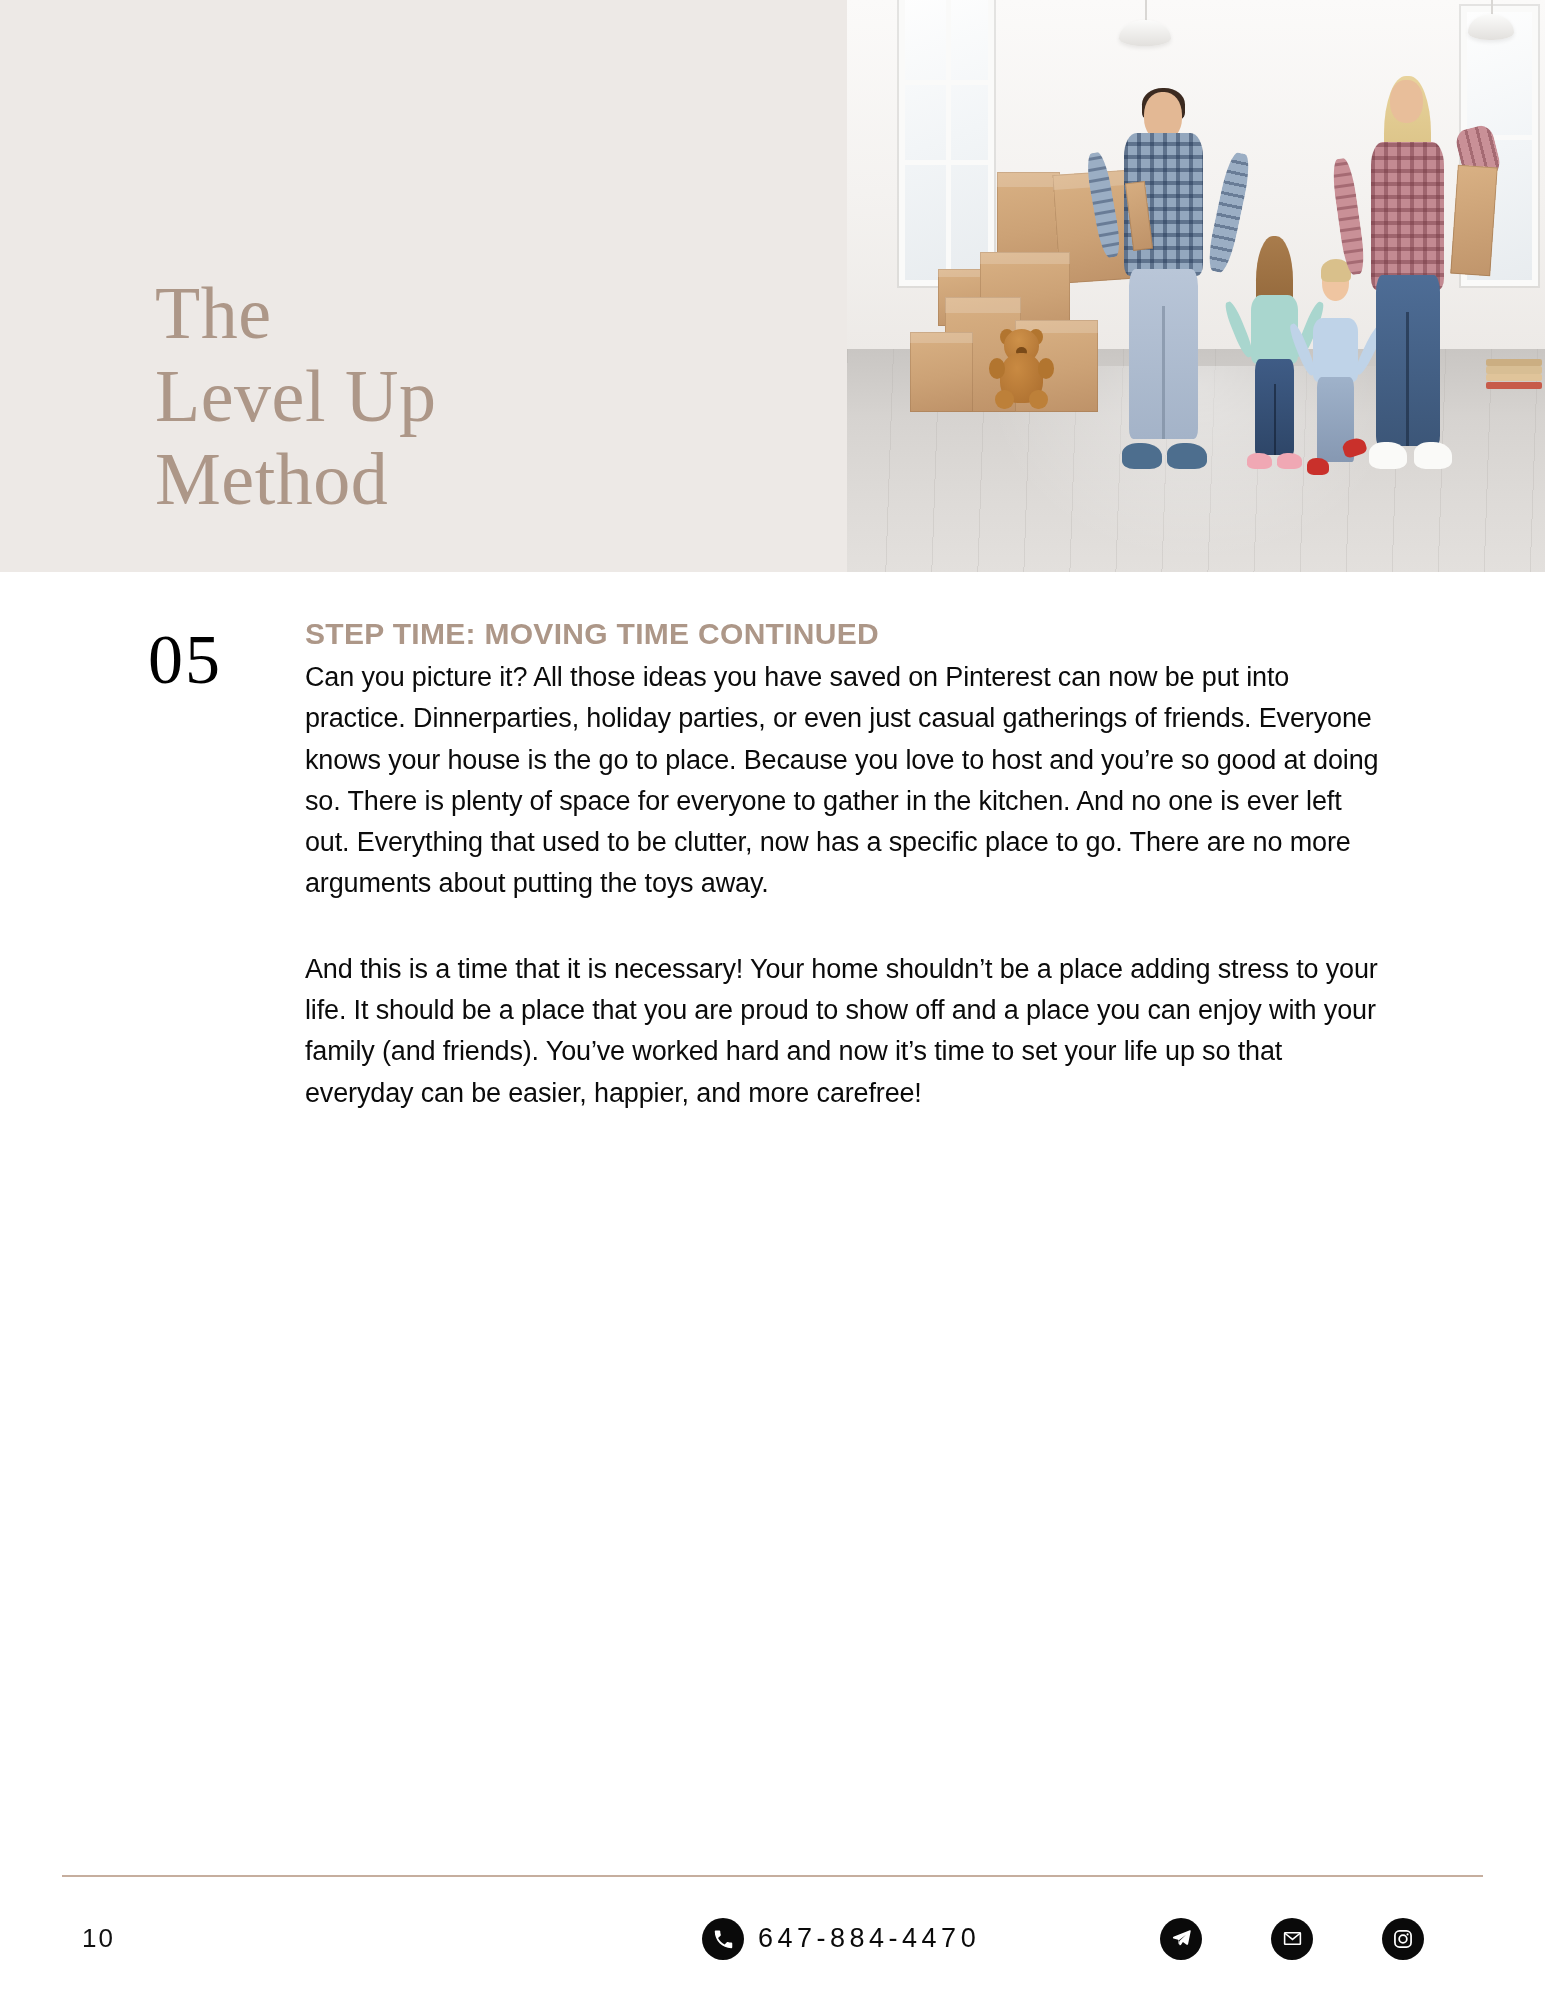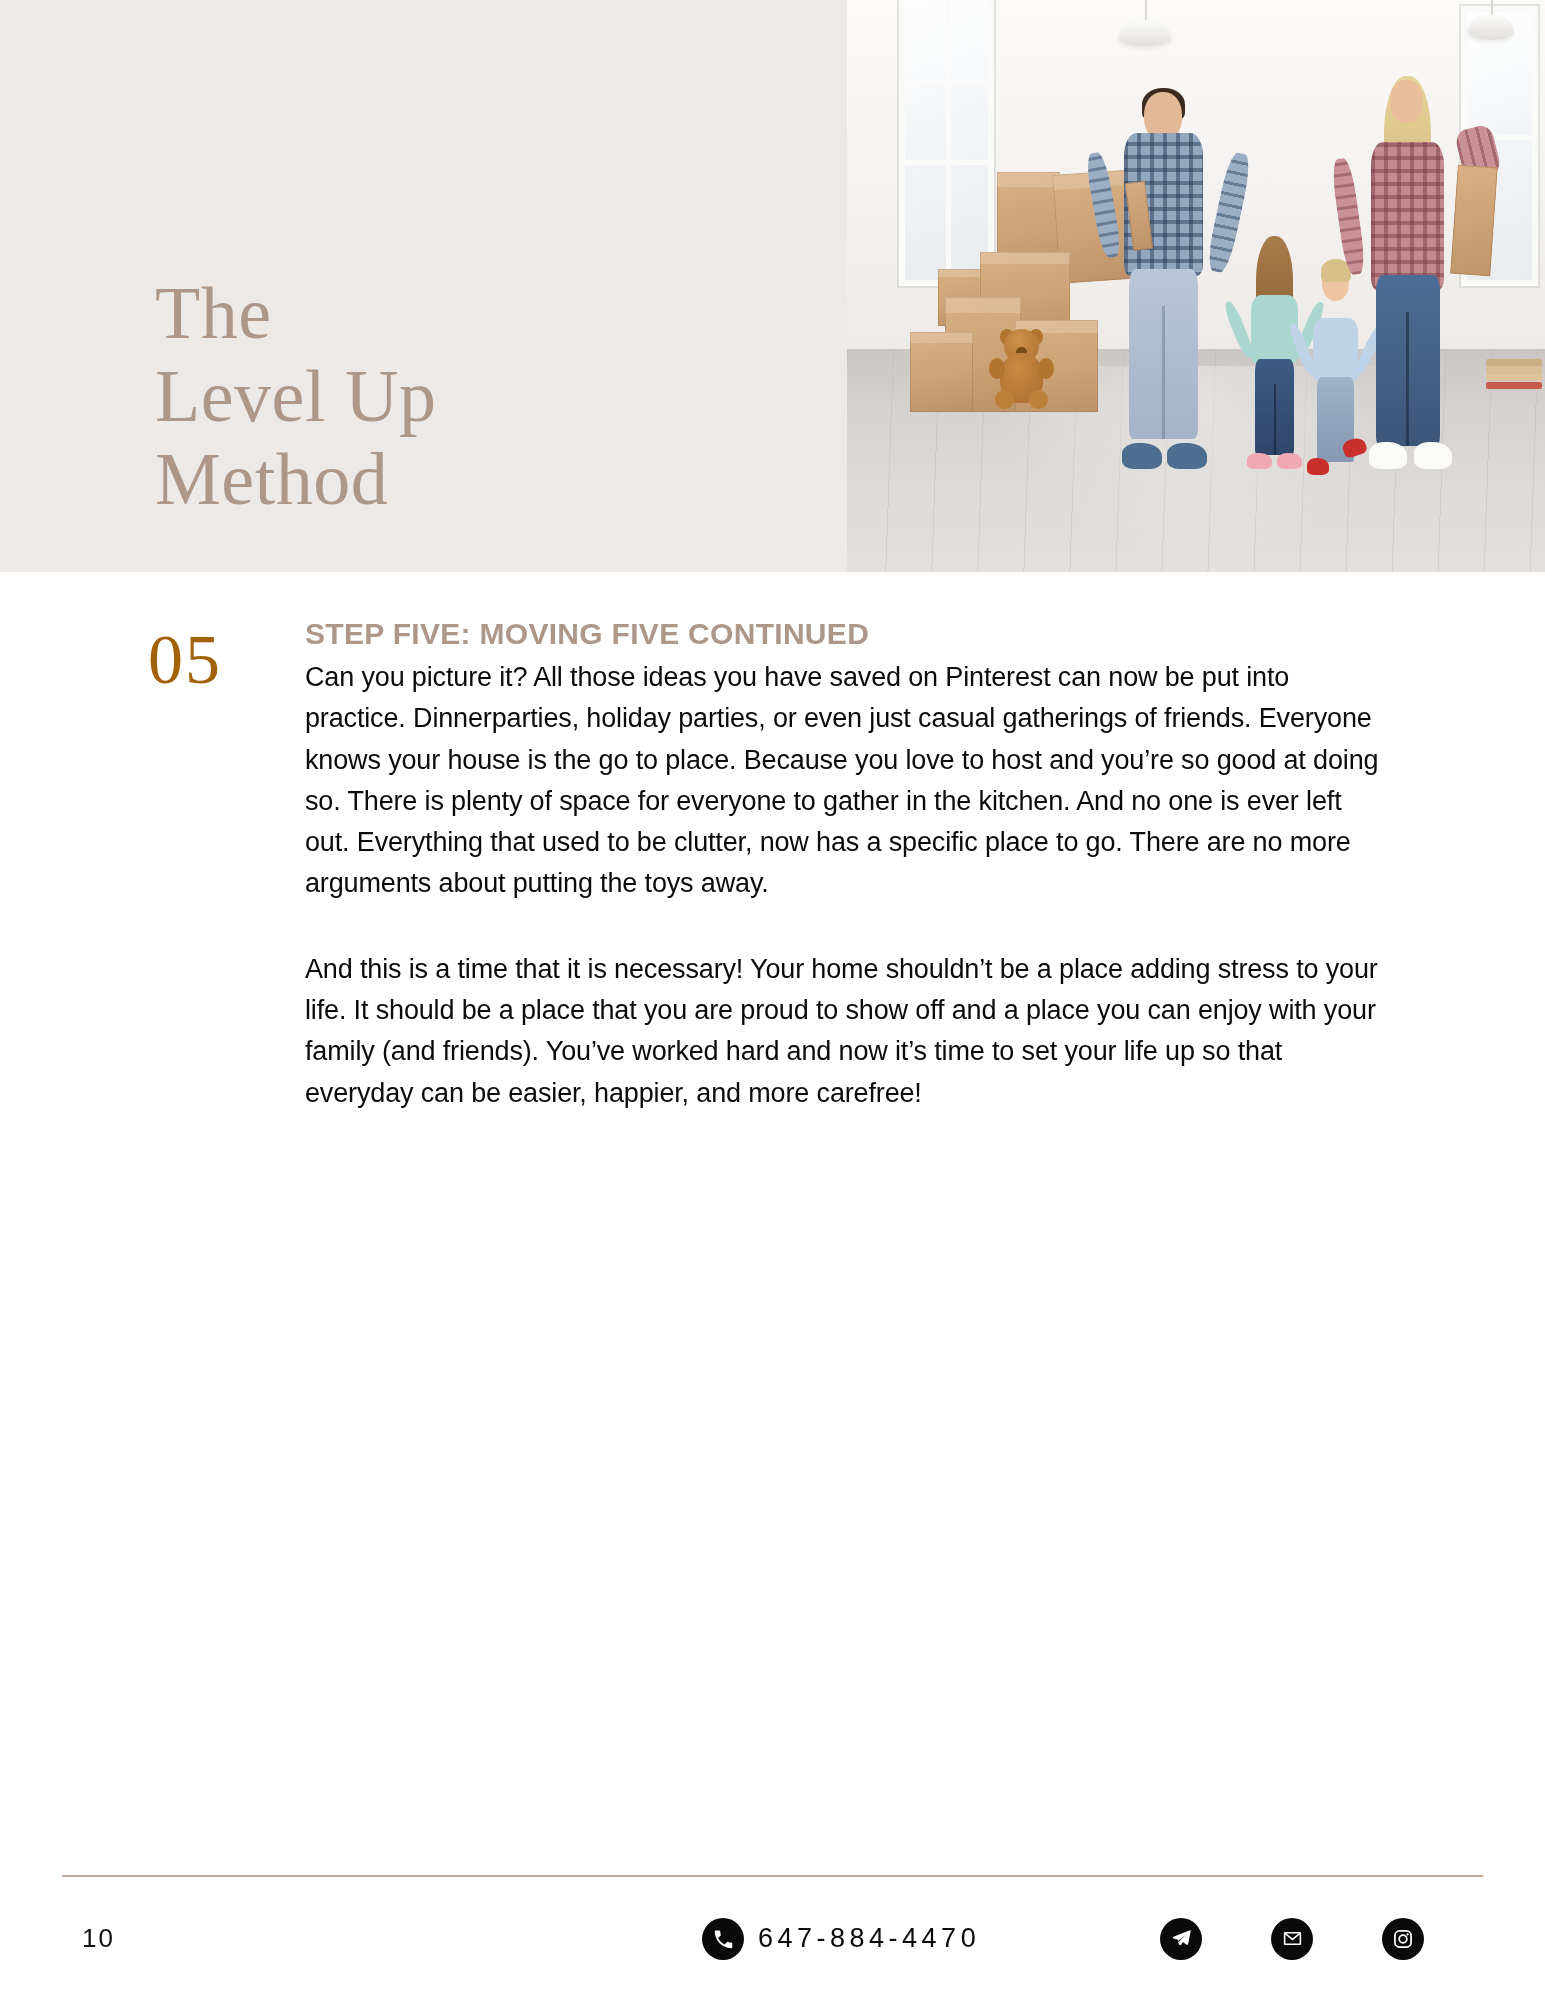--- a/index.html
+++ b/index.html
@@ -329,21 +329,21 @@
     padding-right: 155px;
   }
 
   .step-number {
     position: absolute;
     left: 148px;
     top: 8px;
     font-family: "Liberation Serif", "DejaVu Serif", serif;
     font-size: 70px;
     line-height: 1;
-    color: #a16207;
+    color: #000000;
     letter-spacing: 2px;
     font-weight: 400;
   }
 
   .step-heading {
     font-family: "Liberation Sans", sans-serif;
     font-size: 30px;
     font-weight: 700;
     color: #AD9788;
     letter-spacing: 0.3px;
@@ -539,21 +539,21 @@
         <div class="shoe r"></div>
     </div>
   </div>
 </div>
 
 <div class="content">
   <div class="section-row">
 
     <div class="step-number">05</div>
 
-    <div class="step-heading">STEP FIVE: MOVING FIVE CONTINUED</div>
+    <div class="step-heading">STEP TIME: MOVING TIME CONTINUED</div>
 
     <p class="body-par">Can you picture it? All those ideas you have saved on Pinterest can now be put into practice. Dinnerparties, holiday parties, or even just casual gatherings of friends. Everyone knows your house is the go to place. Because you love to host and you’re so good at doing so. There is plenty of space for everyone to gather in the kitchen. And no one is ever left out. Everything that used to be clutter, now has a specific place to go. There are no more arguments about putting the toys away.</p>
 
 
 
     <p class="body-par">And this is a time that it is necessary! Your home shouldn’t be a place adding stress to your life. It should be a place that you are proud to show off and a place you can enjoy with your family (and friends). You’ve worked hard and now it’s time to set your life up so that everyday can be easier, happier, and more carefree!</p>
   </div>
 </div>
 
 <div class="footer-divider"></div>

